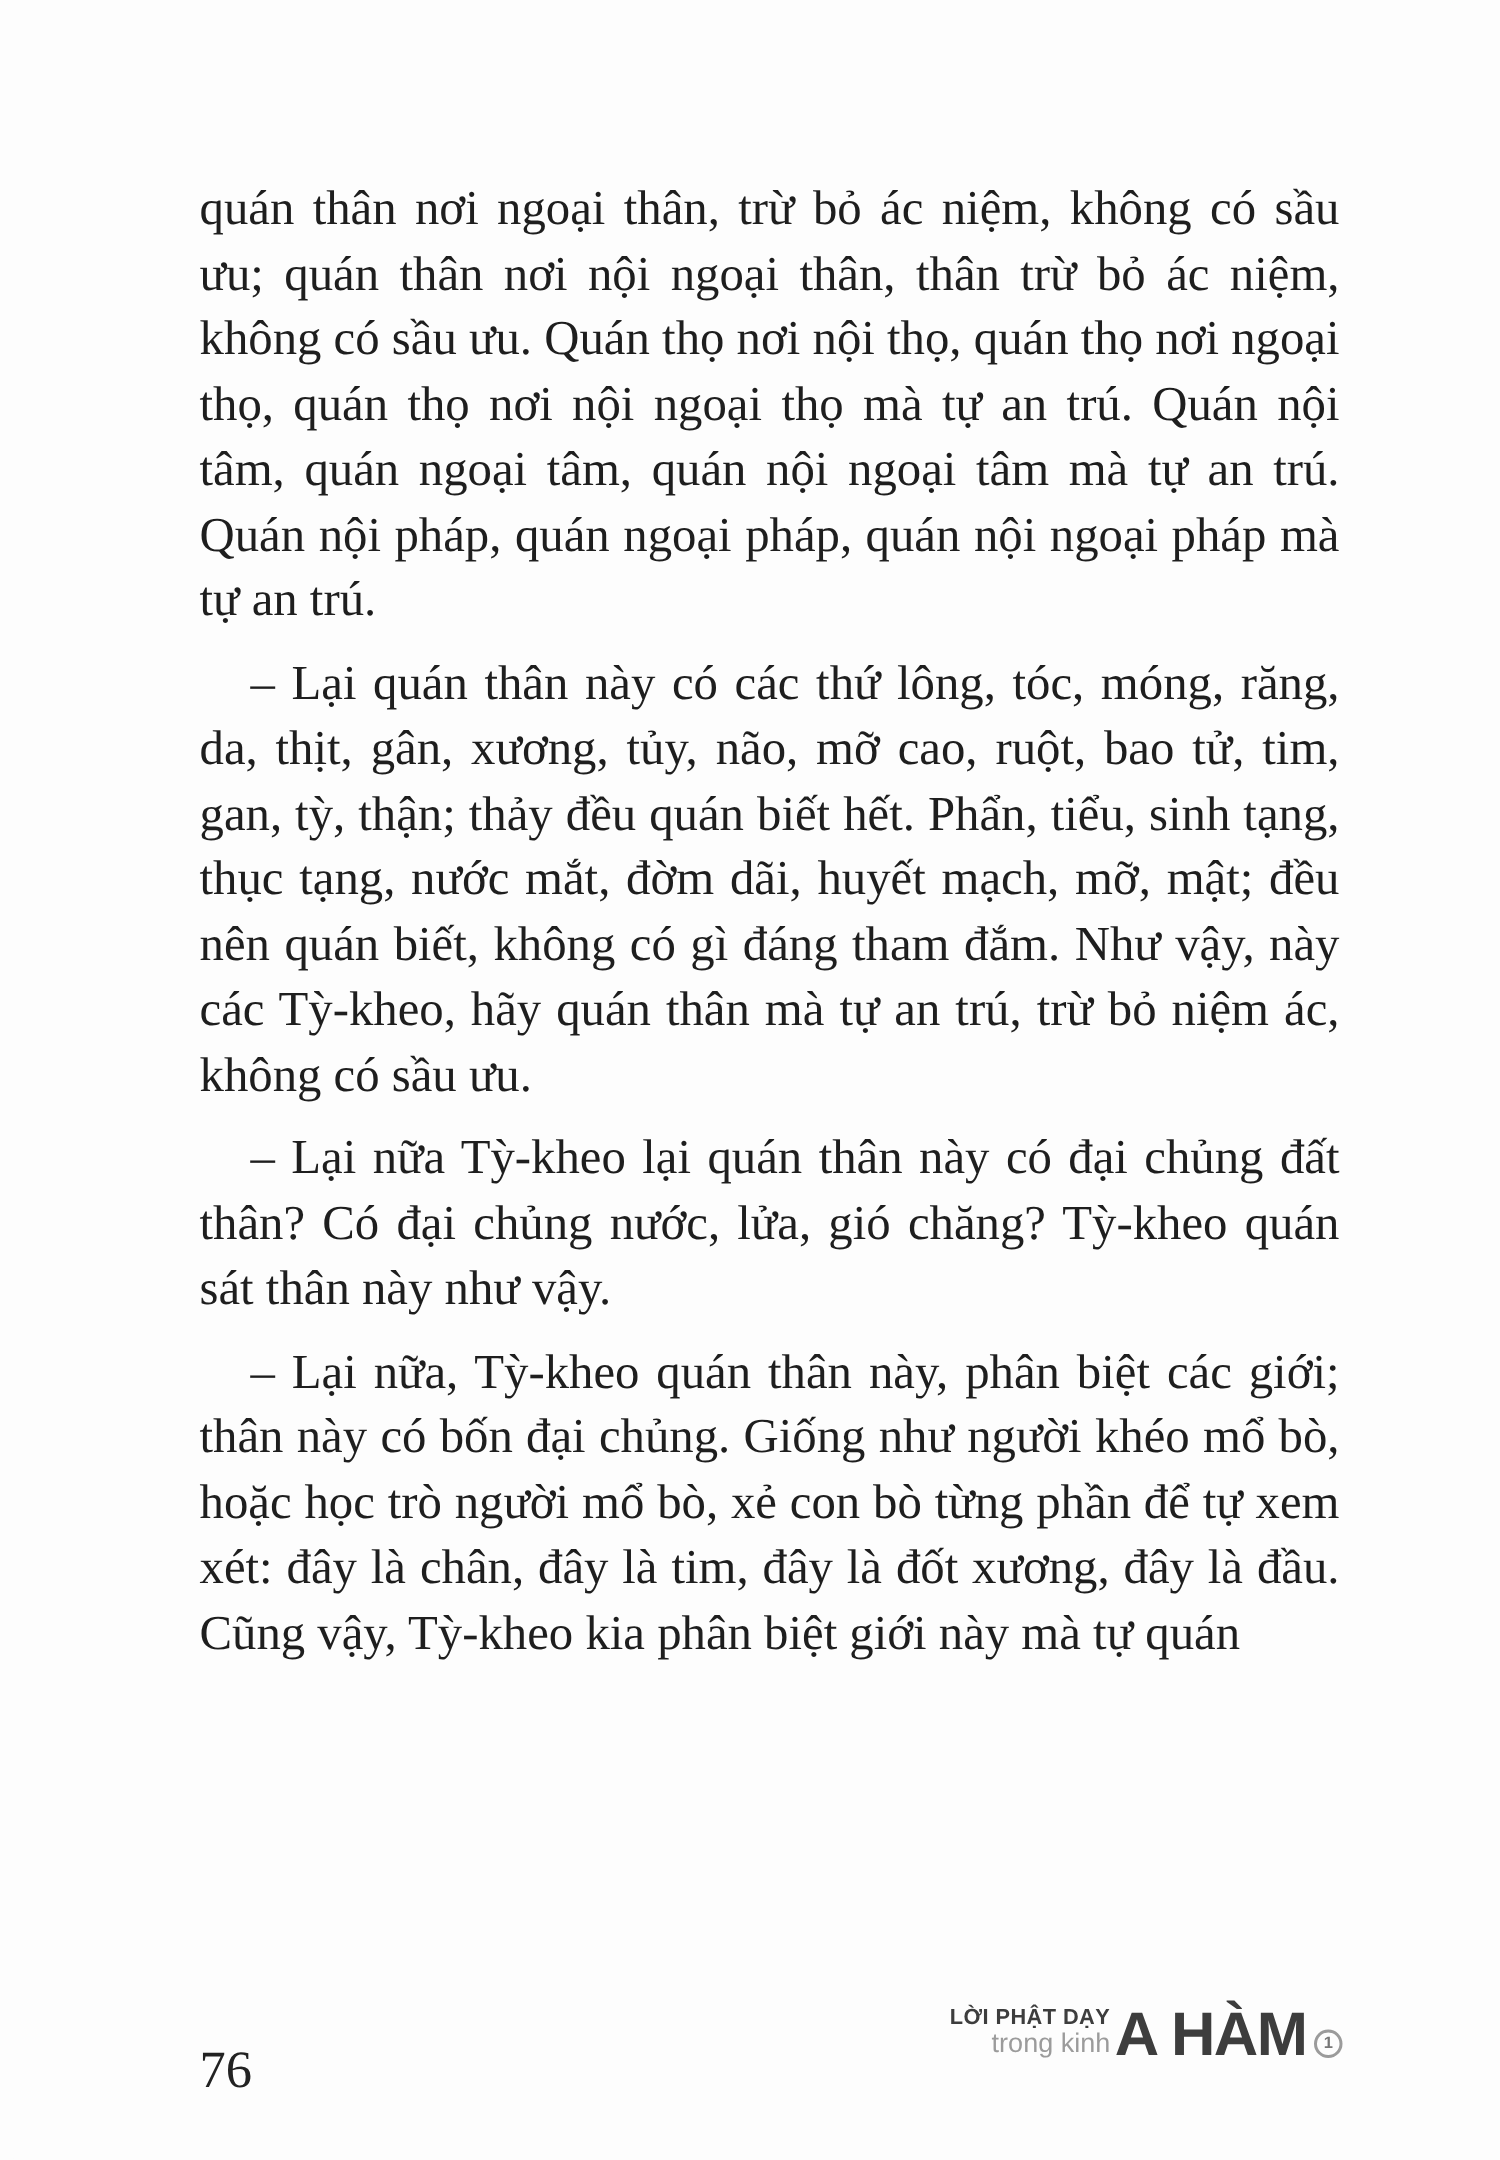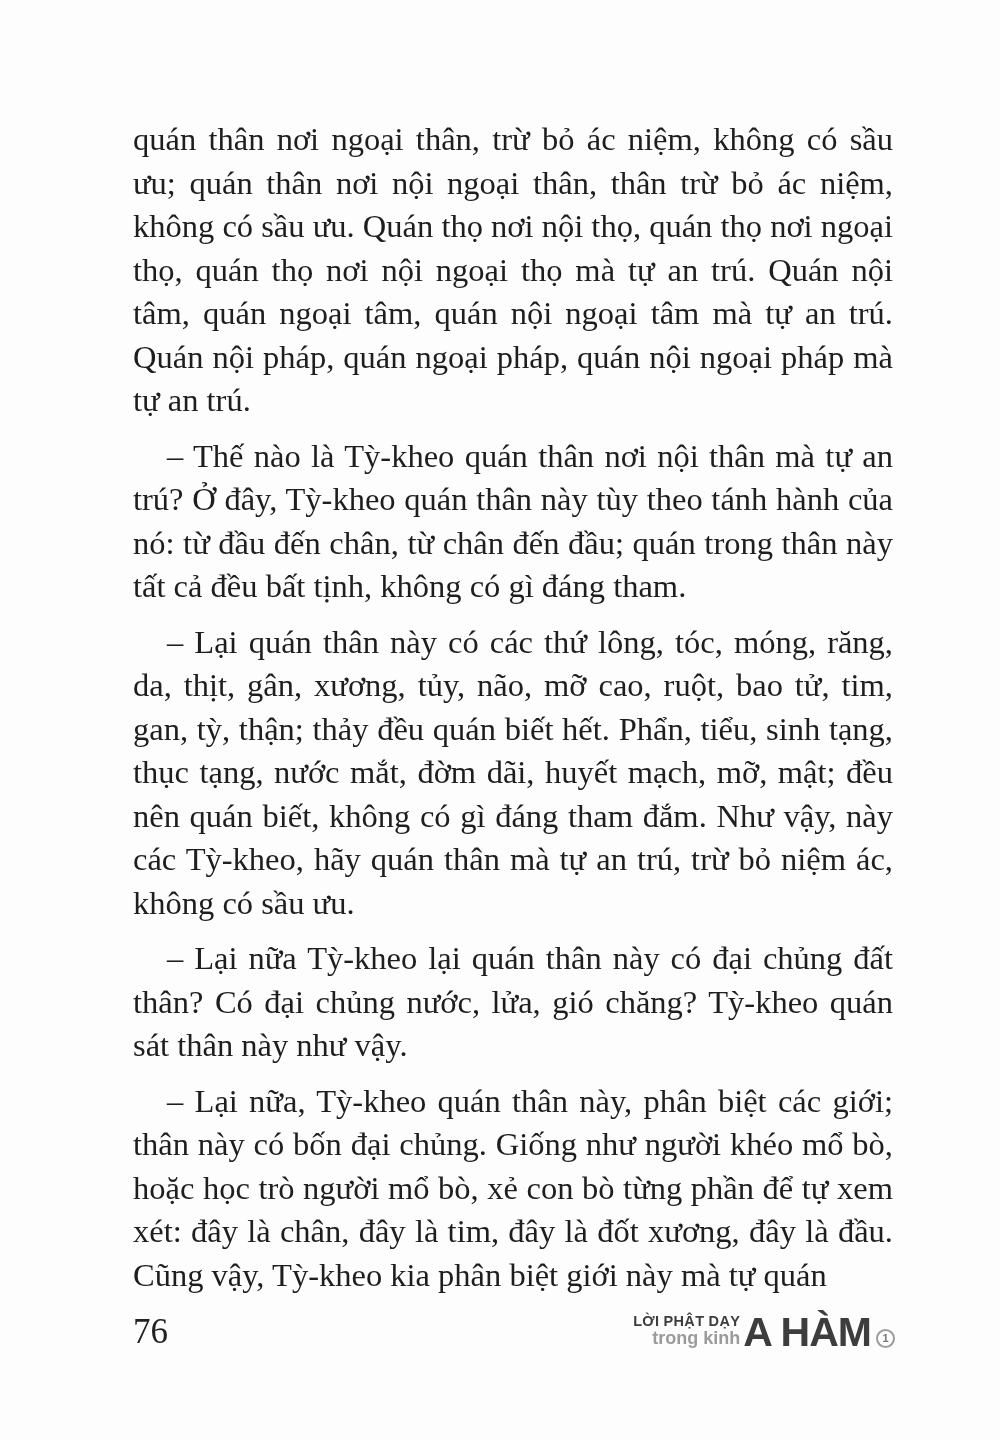--- a/index.html
+++ b/index.html
@@ -40,20 +40,21 @@
     top: 1312px;
     width: 762px;
     display: flex;
     justify-content: space-between;
     align-items: center;
   }
   .page-number {
     font-family: "Liberation Serif", "DejaVu Serif", serif;
     font-size: 35px;
     color: #222222;
+    margin-top: 48px;
   }
   .book-logo {
     display: flex;
     align-items: flex-end;
   }
   .logo-stack {
     display: flex;
     flex-direction: column;
     align-items: flex-end;
     margin-right: 3px;
@@ -63,21 +64,21 @@
     font-family: Liberation Sans, sans-serif;
     font-weight: bold;
     font-size: 14.5px;
     letter-spacing: 0.3px;
     color: #3d3d3d;
     line-height: 1;
     padding-left: 44px;
   }
   .logo-bottom {
     font-family: "Liberation Sans", "DejaVu Sans", sans-serif;
-    font-weight: bold;
+    font-weight: normal;
     font-size: 18px;
     color: #9b9b9b;
     line-height: 1.05;
   }
   .logo-title {
     font-family: "Liberation Sans", "DejaVu Sans", sans-serif;
     font-weight: bold;
     font-size: 41px;
     letter-spacing: -1px;
     color: #3d3d3d;
@@ -101,21 +102,20 @@
     line-height: 1;
   }
 </style>
 </head>
 <body>
 
 <div class="page">
 
   <main class="content">
     <p class="para continued">quán thân nơi ngoại thân, trừ bỏ ác niệm, không có sầu ưu; quán thân nơi nội ngoại thân, thân trừ bỏ ác niệm, không có sầu ưu. Quán thọ nơi nội thọ, quán thọ nơi ngoại thọ, quán thọ nơi nội ngoại thọ mà tự an trú. Quán nội tâm, quán ngoại tâm, quán nội ngoại tâm mà tự an trú. Quán nội pháp, quán ngoại pháp, quán nội ngoại pháp mà tự an trú.</p>
-    <p class="para">– Thế nào là Tỳ-kheo quán thân nơi nội thân mà tự an trú? Ở đây, Tỳ-kheo quán thân này tùy theo tánh hành của nó: từ đầu đến chân, từ chân đến đầu; quán trong thân này tất cả đều bất tịnh, không có gì đáng tham.</p>
     <p class="para">– Lại quán thân này có các thứ lông, tóc, móng, răng, da, thịt, gân, xương, tủy, não, mỡ cao, ruột, bao tử, tim, gan, tỳ, thận; thảy đều quán biết hết. Phẩn, tiểu, sinh tạng, thục tạng, nước mắt, đờm dãi, huyết mạch, mỡ, mật; đều nên quán biết, không có gì đáng tham đắm. Như vậy, này các Tỳ-kheo, hãy quán thân mà tự an trú, trừ bỏ niệm ác, không có sầu ưu.</p>
     <p class="para">– Lại nữa Tỳ-kheo lại quán thân này có đại chủng đất thân? Có đại chủng nước, lửa, gió chăng? Tỳ-kheo quán sát thân này như vậy.</p>
     <p class="para">– Lại nữa, Tỳ-kheo quán thân này, phân biệt các giới; thân này có bốn đại chủng. Giống như người khéo mổ bò, hoặc học trò người mổ bò, xẻ con bò từng phần để tự xem xét: đây là chân, đây là tim, đây là đốt xương, đây là đầu. Cũng vậy, Tỳ-kheo kia phân biệt giới này mà tự quán</p>
   </main>
 
   <footer class="page-footer">
     <span class="page-number">76</span>
 
     <div class="book-logo">
       <div class="logo-stack">

